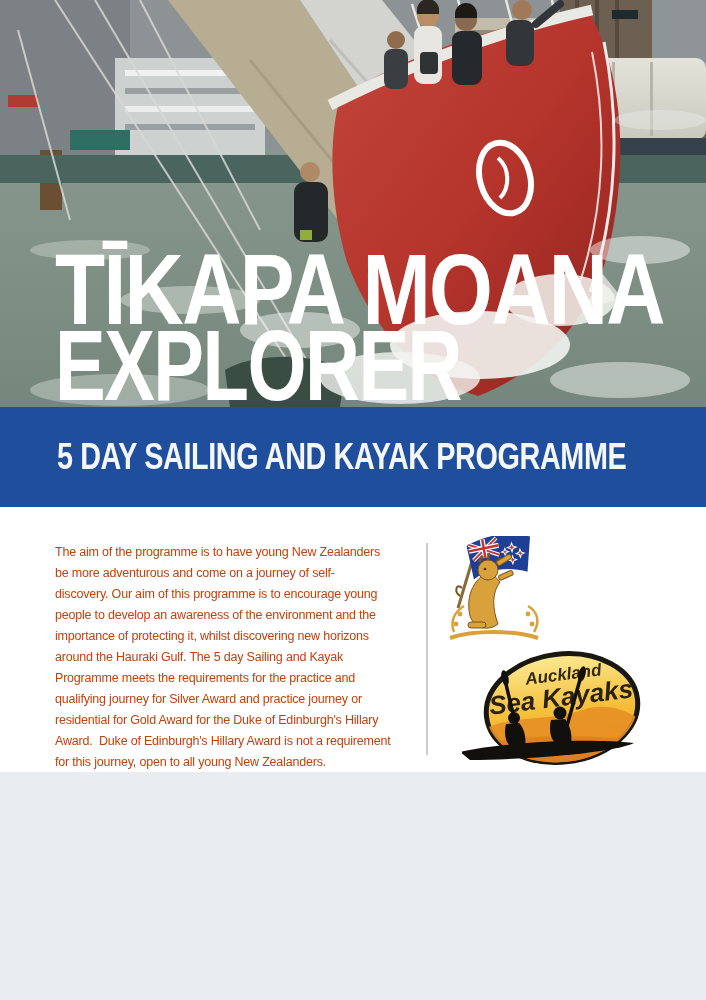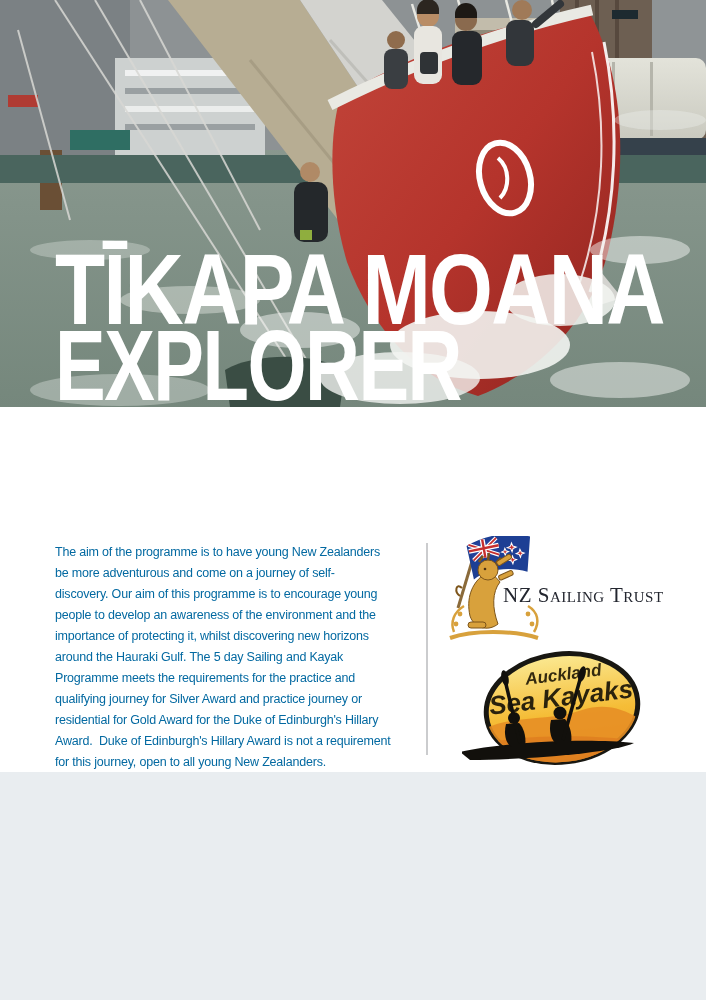--- a/index.html
+++ b/index.html
@@ -17,21 +17,21 @@
 
   
   .banner{position:absolute;left:0;top:407px;width:706px;height:100px;background:#1f4f9c;
           display:flex;align-items:center;}
   .banner-text{display:inline-block;margin-left:57px;color:#f4f6f8;font-weight:bold;
           font-size:36px;white-space:nowrap;letter-spacing:-0.5px;
           transform:scaleX(0.80);transform-origin:left center;}
 
   
   .intro-text{position:absolute;left:55px;top:542px;width:400px;
-          font-size:12.5px;line-height:21px;letter-spacing:-0.2px;color:#0369a1;
+          font-size:12.5px;line-height:21px;letter-spacing:-0.2px;color:#c2410c;
           white-space:pre-wrap;margin:0;}
   .divider{position:absolute;left:426px;top:543px;width:2px;height:212px;background:#cbccce;}
 
   
   .nzst{position:absolute;left:448px;top:536px;width:230px;height:112px;}
   .nzst-name{position:absolute;left:55px;top:47px;font-family:"Liberation Serif",serif;
           font-variant:small-caps;font-size:21px;letter-spacing:0.5px;color:#23262f;white-space:nowrap;}
 
   
   .ask{position:absolute;left:462px;top:646px;width:196px;height:140px;}
@@ -169,20 +169,23 @@
         <ellipse cx="620" cy="380" rx="70" ry="18" opacity="0.5"></ellipse>
       </g>
     </svg>
 
     <div class="hero-title">
       <div class="t-line t1">TĪKAPA MOANA</div>
       <div class="t-line t2">EXPLORER</div>
     </div>
   </div>
 
+  <div class="banner">
+    <span class="banner-text">5 DAY SAILING AND KAYAK PROGRAMME</span>
+  </div>
 
   <p class="intro-text">The aim of the programme is to have young New Zealanders
 be more adventurous and come on a journey of self-
 discovery. Our aim of this programme is to encourage young
 people to develop an awareness of the environment and the
 importance of protecting it, whilst discovering new horizons
 around the Hauraki Gulf. The 5 day Sailing and Kayak
 Programme meets the requirements for the practice and
 qualifying journey for Silver Award and practice journey or
 residential for Gold Award for the Duke of Edinburgh's Hillary
@@ -226,21 +229,20 @@
       <g stroke="#d8a13c" fill="none">
         <path d="M6,96 C2,86 6,76 16,70" stroke-width="2.5"></path>
         <path d="M86,96 C92,86 90,76 80,70" stroke-width="2.5"></path>
         <path d="M2,102 C24,94 66,94 90,102" stroke-width="4"></path>
         <circle cx="8" cy="88" r="2.4" fill="#d8a13c" stroke="none"></circle>
         <circle cx="12" cy="78" r="2.4" fill="#d8a13c" stroke="none"></circle>
         <circle cx="84" cy="88" r="2.4" fill="#d8a13c" stroke="none"></circle>
         <circle cx="80" cy="78" r="2.4" fill="#d8a13c" stroke="none"></circle>
       </g>
     </svg>
-    <span class="nzst-name">NZ Sailing Trust</span>
   </div>
 
   <div class="ask">
     <svg width="196" height="140" viewBox="0 0 196 140">
       <defs>
         <linearGradient id="askG" x1="0" y1="0" x2="0" y2="1">
           <stop offset="0" stop-color="#fbe992"></stop>
             <stop offset="0.55" stop-color="#f5bd37"></stop>
             <stop offset="1" stop-color="#ef9f28"></stop>
         </linearGradient>

